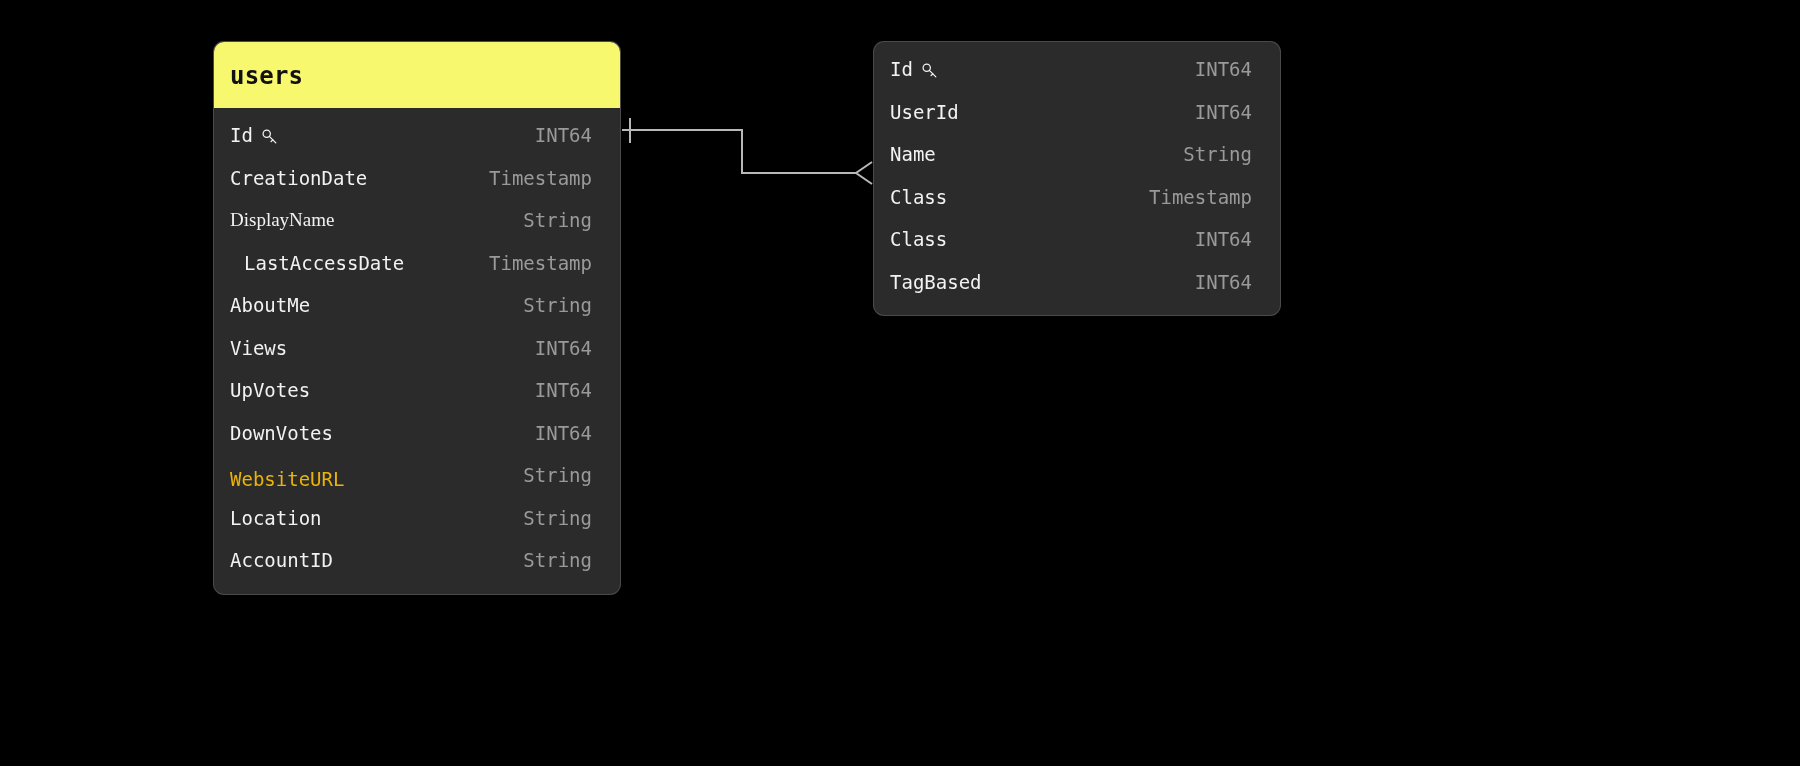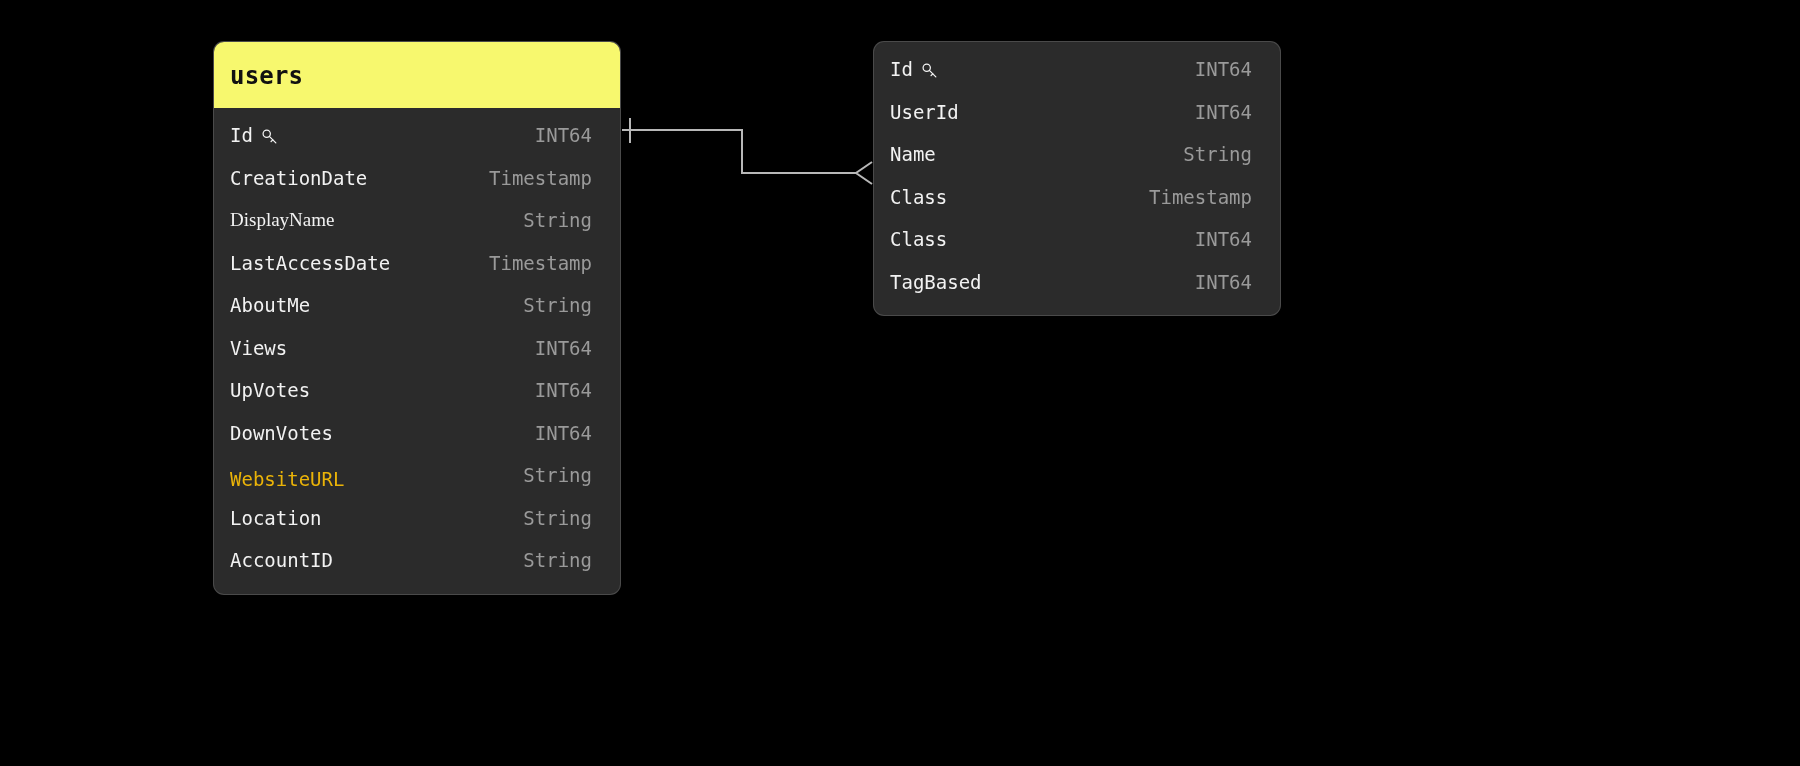--- a/index.html
+++ b/index.html
@@ -116,21 +116,21 @@
         <span class="field-name" style="color: rgb(242, 242, 242);">CreationDate</span>
         <span class="field-type" style="color: rgb(154, 154, 154);">Timestamp</span>
       </div>
 
       <div class="field-row">
         <span class="field-name" style="color: rgb(242, 242, 242); font-family: Liberation Serif, serif;">DisplayName</span>
         <span class="field-type" style="color: rgb(154, 154, 154);">String</span>
       </div>
 
       <div class="field-row">
-        <span class="field-name" style="color: rgb(242, 242, 242);">LastAccessDate</span>
+        <span class="field-name" style="color: rgb(242, 242, 242); margin-left: 14px;">LastAccessDate</span>
         <span class="field-type" style="color: rgb(154, 154, 154);">Timestamp</span>
       </div>
 
       <div class="field-row">
         <span class="field-name" style="color: rgb(242, 242, 242);">AboutMe</span>
         <span class="field-type" style="color: rgb(154, 154, 154);">String</span>
       </div>
 
       <div class="field-row">
         <span class="field-name" style="color: rgb(242, 242, 242);">Views</span>

